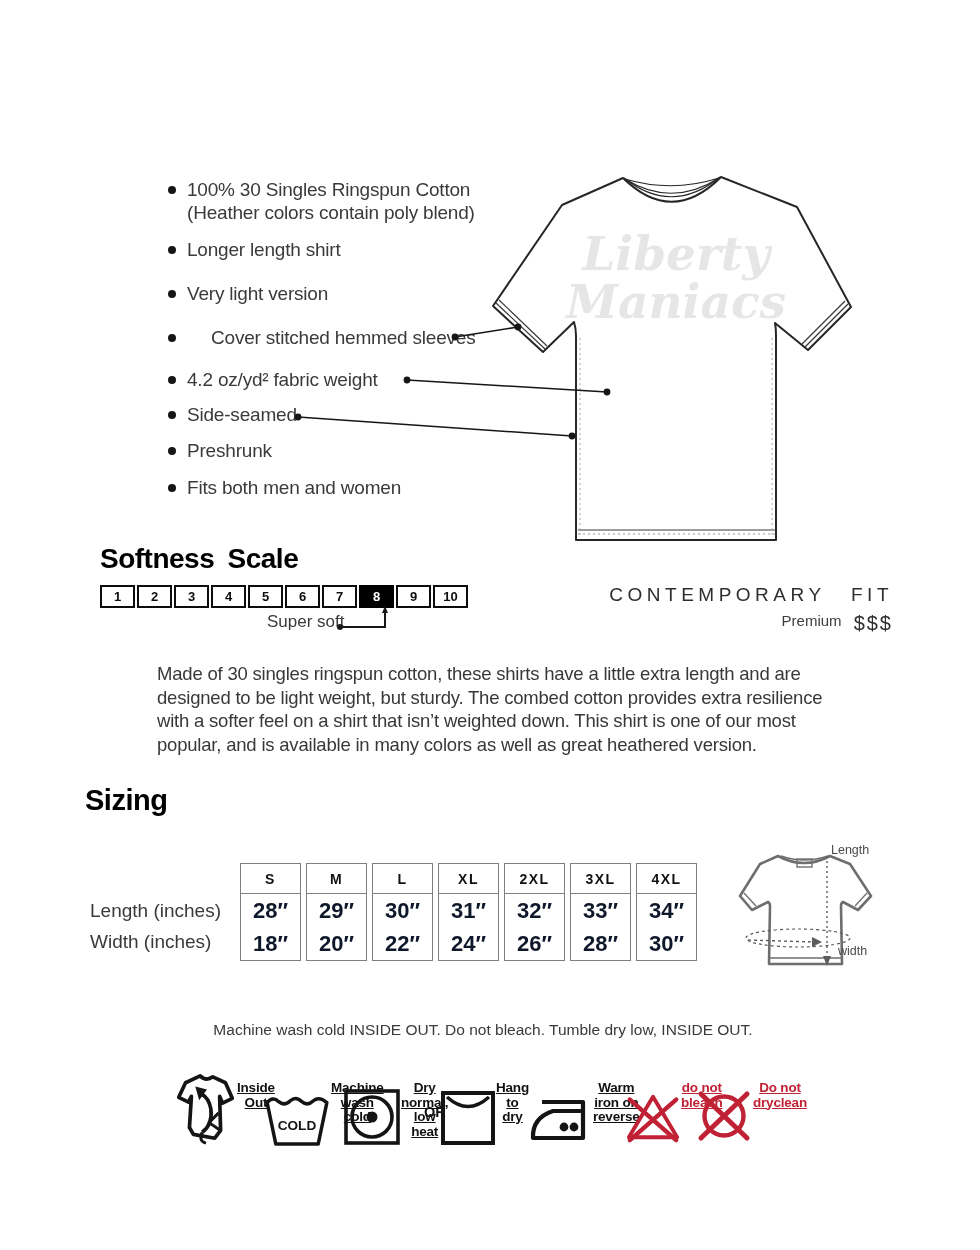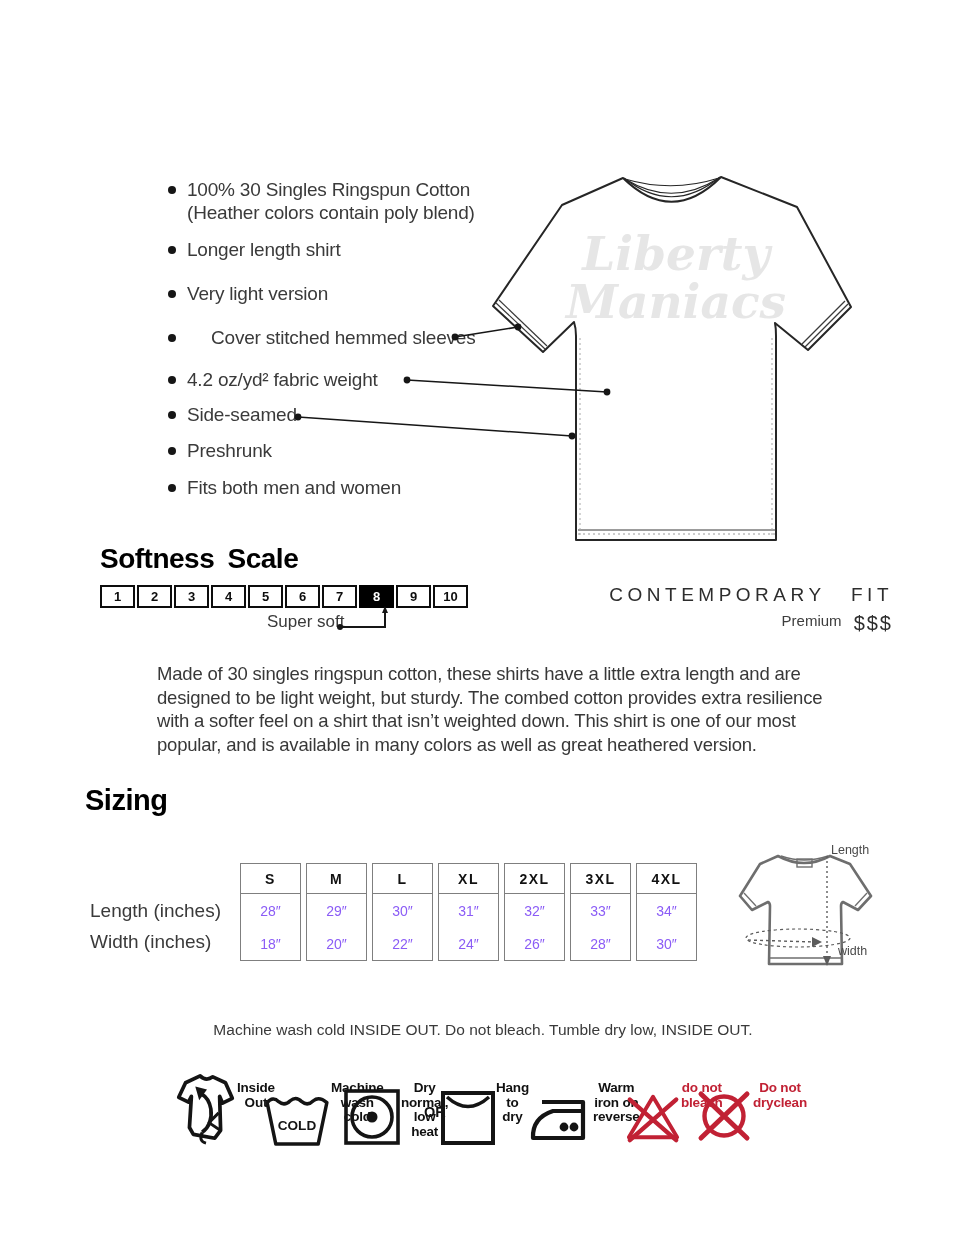--- a/index.html
+++ b/index.html
@@ -40,30 +40,30 @@
           color:#383838; letter-spacing:-0.2px; }
 
   
   .sizing-h { position:absolute; left:85px; top:784px; font-size:29px; font-weight:bold; color:#000; letter-spacing:-0.5px; }
   .rowlbl { position:absolute; left:90px; font-size:19px; color:#3a3a3a; }
   .rl1 { top:900px; } .rl2 { top:931px; }
   .sizetable { position:absolute; left:240px; top:863px; display:flex; gap:5px; }
   .col { width:61px; border:1.5px solid #7f7f7f; background:#fff; }
   .ch { height:30px; border-bottom:1.5px solid #7f7f7f; display:flex; align-items:center; justify-content:center;
         font-size:14px; font-weight:bold; letter-spacing:1.5px; color:#111; }
-  .cv { height:33px; display:flex; align-items:center; justify-content:center; font-size:14px; color:#8b5cf6; }
+  .cv { height:33px; display:flex; align-items:center; justify-content:center; font-size:22px; color:#0f172a;font-weight:bold; }
   .mini-shirt { position:absolute; left:726px; top:840px; }
 
   
   .care-line { position:absolute; left:0; top:1021px; width:966px; text-align:center; font-size:15.5px; color:#3a3a3a; }
   .icons { position:absolute; left:0; top:1076px; width:980px; height:120px; }
   .icell { position:absolute; display:flex; align-items:flex-start; }
   .ibox { height:70px; display:flex; align-items:flex-end; justify-content:center; }
   .ilbl { margin-top:5px; font-size:13.5px; font-weight:bold; line-height:14.5px; text-align:center;
-          color:#111; letter-spacing:-0.2px; }
+          color:#111; letter-spacing:-0.2px;text-decoration:underline; }
   .ilbl.red { color:#c12134; }
   .orlbl { position:absolute; left:424px; top:28px; font-size:14.5px; font-weight:bold; color:#111; }
 
   svg text { font-family:"Liberation Sans", sans-serif; }
   .wm { font-family:"DejaVu Serif", serif; font-style:italic; font-weight:bold; fill:#e6e6e6; }
   .dg { font-size:12.5px; fill:#4a4a4a; }
   .cold-txt { font-size:14px; font-weight:bold; fill:#141414; }
 </style>
 </head>
 <body>

